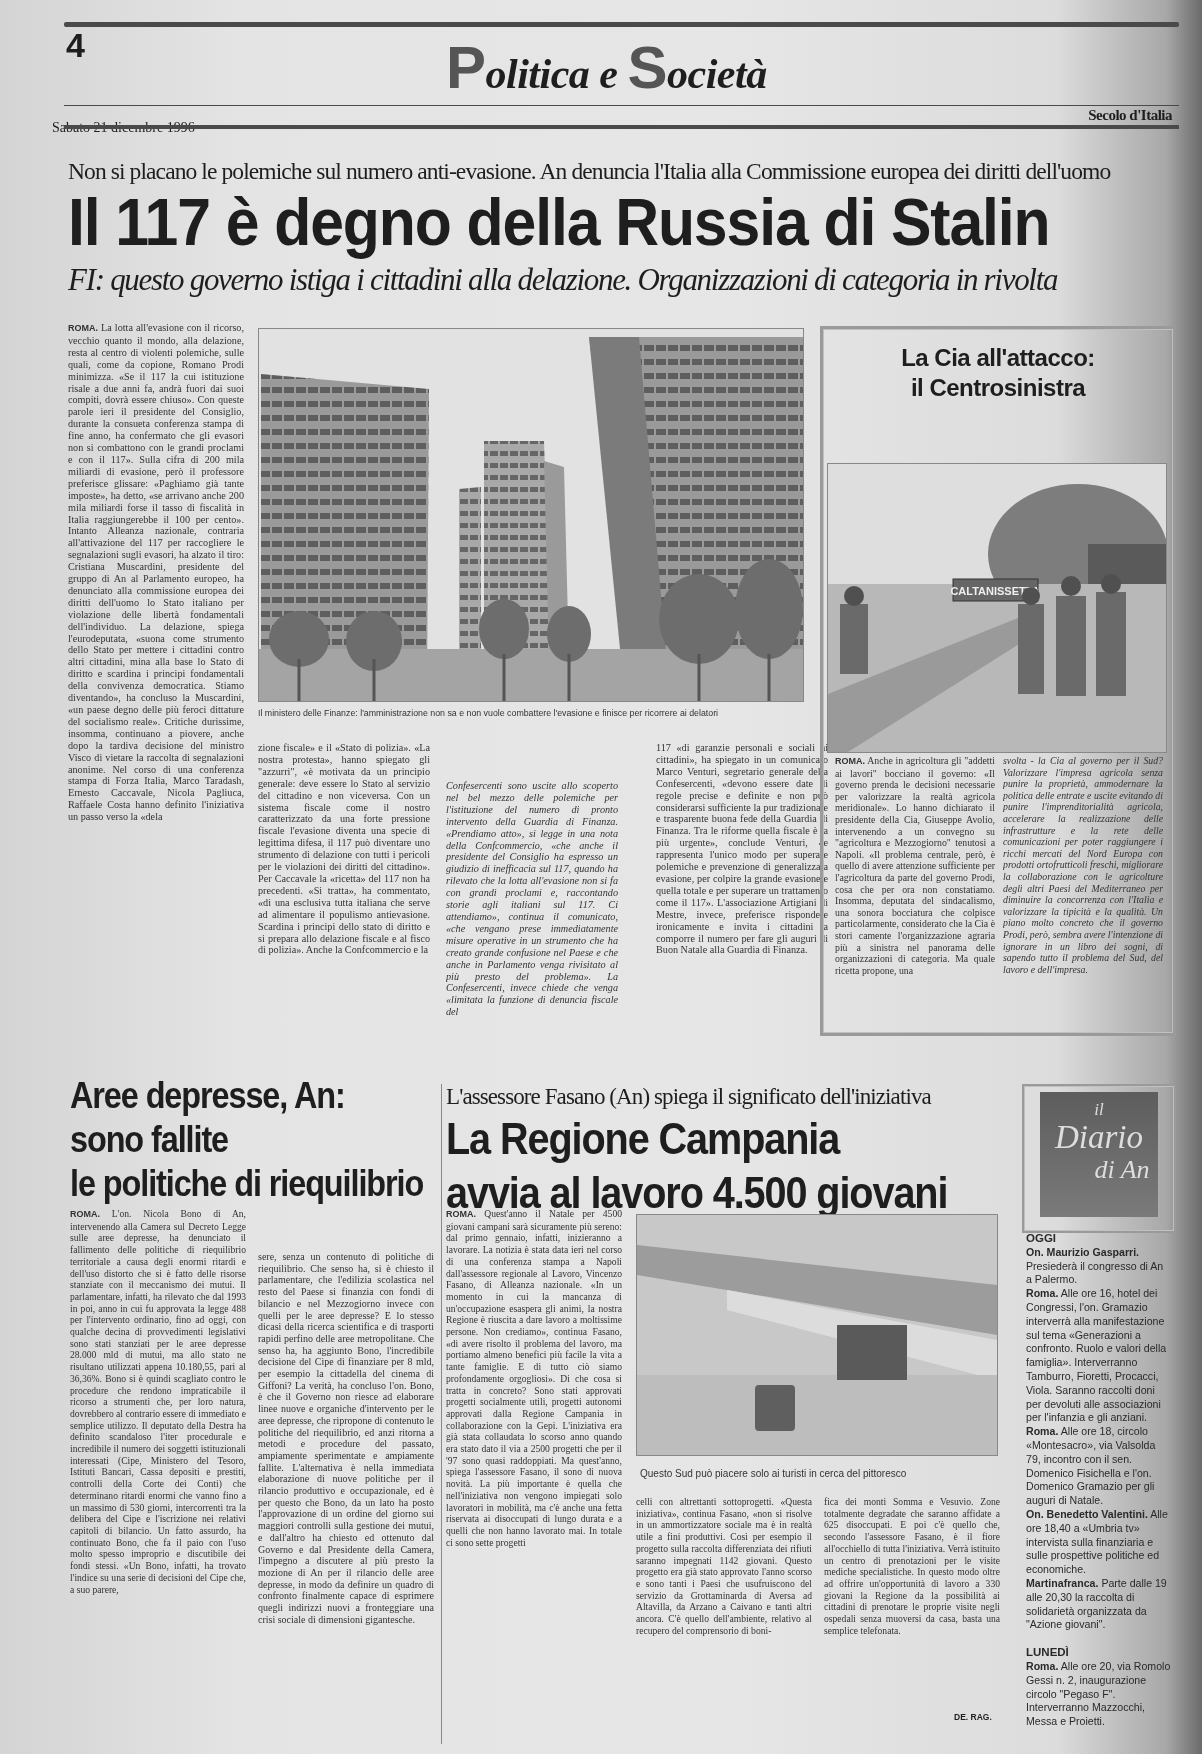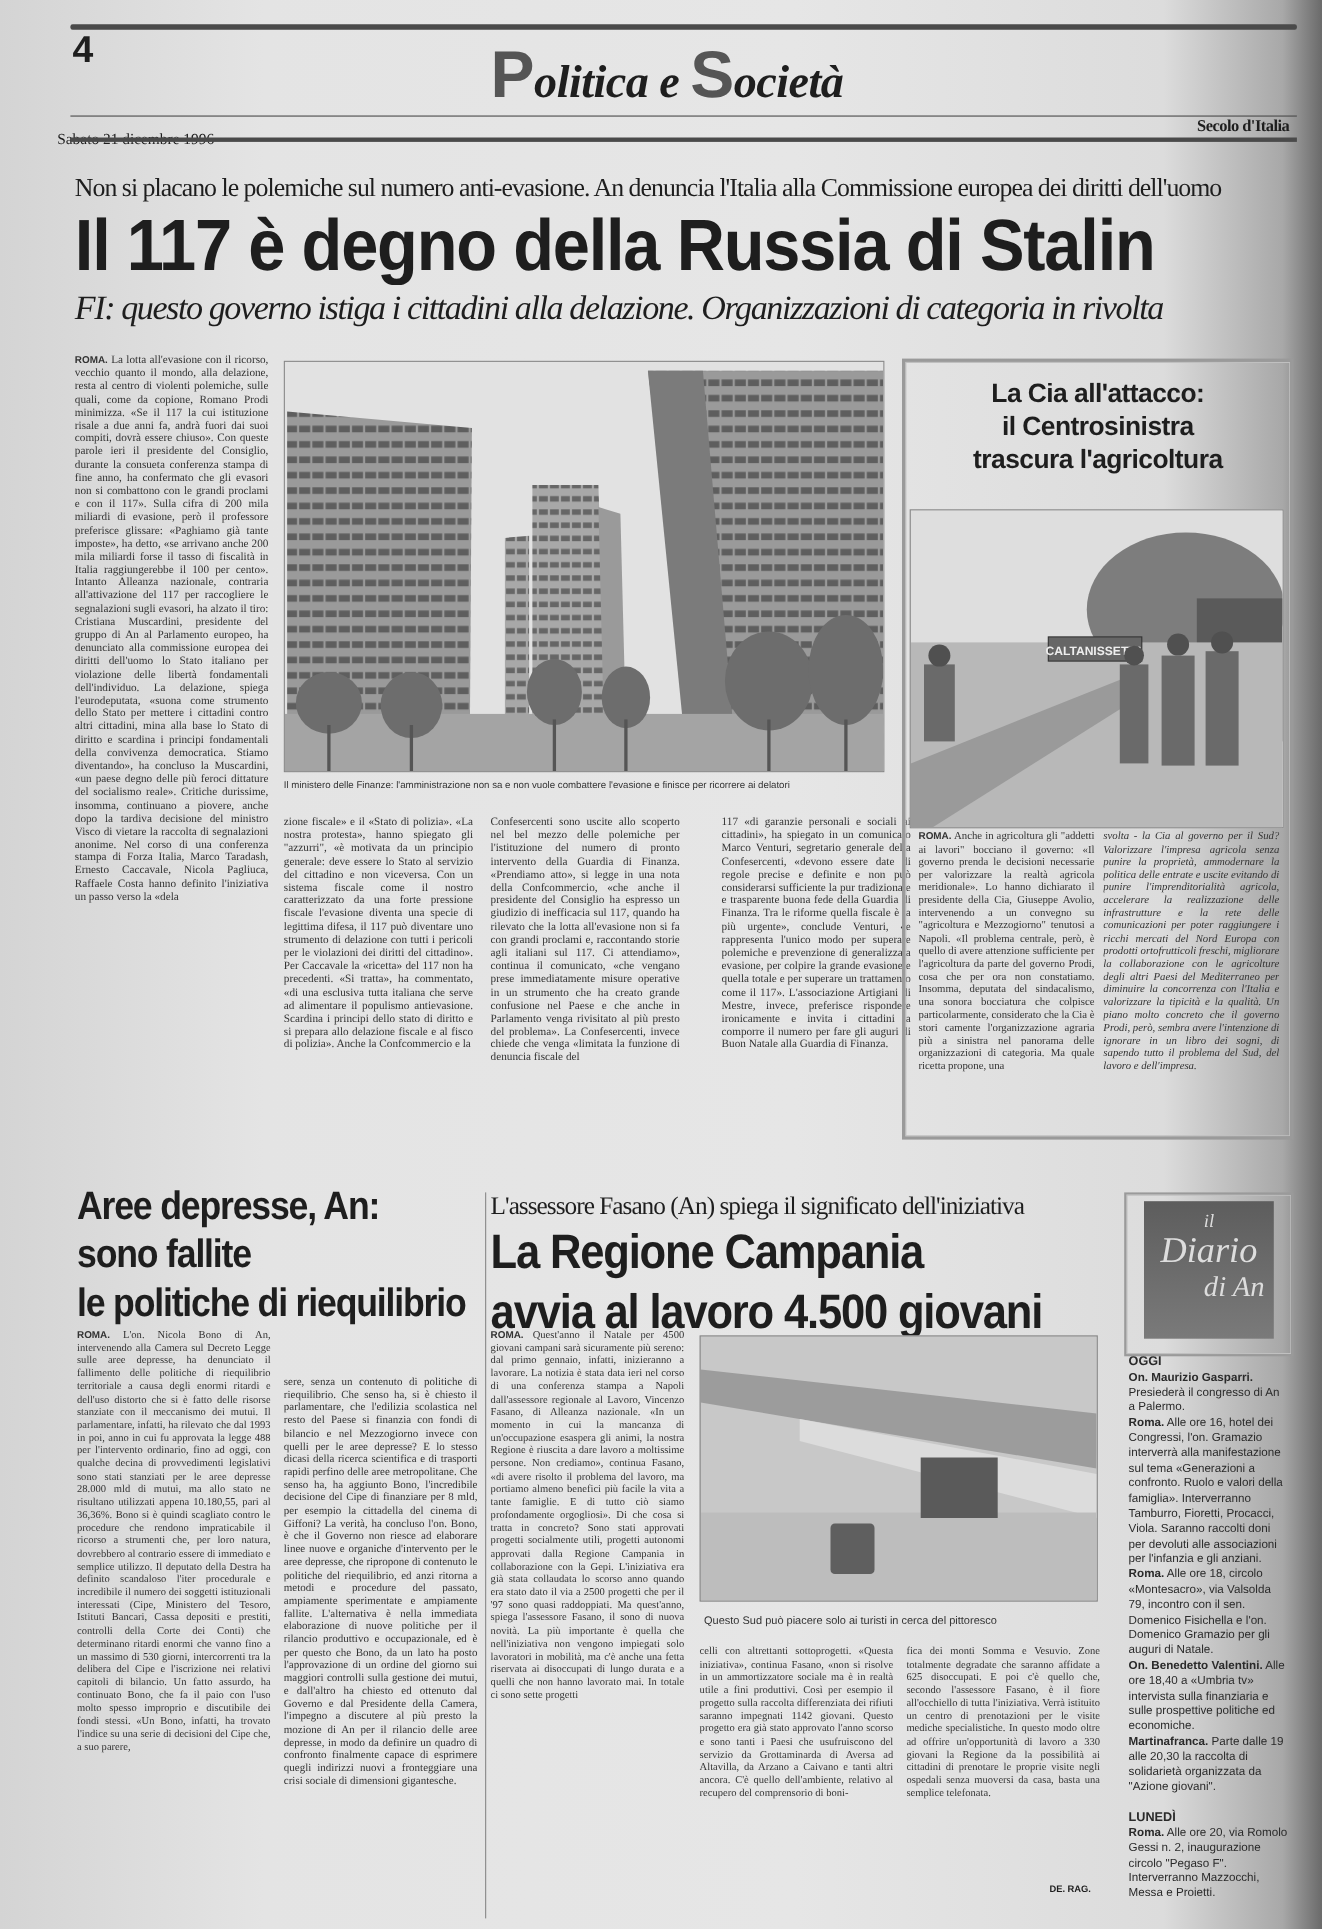--- a/index.html
+++ b/index.html
@@ -97,31 +97,30 @@
         <line x1="440" y1="325" x2="440" y2="372"></line>
         <line x1="510" y1="325" x2="510" y2="372"></line>
       </g>
     </svg>
   </div>
   <div class="caption" style="left:258px;top:708px;font-size:8.8px;">Il ministero delle Finanze: l'amministrazione non sa e non vuole combattere l'evasione e finisce per ricorrere ai delatori</div>
 
   <div class="col" style="left:258px;top:742px;width:172px;height:292px;">
     <span>zione fiscale» e il «Stato di polizia». «La nostra protesta», hanno spiegato gli "azzurri", «è motivata da un principio generale: deve essere lo Stato al servizio del cittadino e non viceversa. Con un sistema fiscale come il nostro caratterizzato da una forte pressione fiscale l'evasione diventa una specie di legittima difesa, il 117 può diventare uno strumento di delazione con tutti i pericoli per le violazioni dei diritti del cittadino». Per Caccavale la «ricetta» del 117 non ha precedenti. «Si tratta», ha commentato, «di una esclusiva tutta italiana che serve ad alimentare il populismo antievasione. Scardina i principi dello stato di diritto e si prepara allo delazione fiscale e al fisco di polizia». Anche la Confcommercio e la</span>
   </div>
-  <div class="col" style="left:446px;top:742px;width:172px;height:292px;">
+  <div class="col" style="left:446px;top:780px;width:172px;height:292px;font-style:italic;">
     <span>Confesercenti sono uscite allo scoperto nel bel mezzo delle polemiche per l'istituzione del numero di pronto intervento della Guardia di Finanza. «Prendiamo atto», si legge in una nota della Confcommercio, «che anche il presidente del Consiglio ha espresso un giudizio di inefficacia sul 117, quando ha rilevato che la lotta all'evasione non si fa con grandi proclami e, raccontando storie agli italiani sul 117. Ci attendiamo», continua il comunicato, «che vengano prese immediatamente misure operative in un strumento che ha creato grande confusione nel Paese e che anche in Parlamento venga rivisitato al più presto del problema». La Confesercenti, invece chiede che venga «limitata la funzione di denuncia fiscale del</span>
   </div>
   <div class="col" style="left:634px;top:742px;width:172px;height:292px;margin-left:22px;">
     <span>117 «di garanzie personali e sociali ai cittadini», ha spiegato in un comunicato Marco Venturi, segretario generale della Confesercenti, «devono essere date di regole precise e definite e non può considerarsi sufficiente la pur tradizionale e trasparente buona fede della Guardia di Finanza. Tra le riforme quella fiscale è la più urgente», conclude Venturi, «e rappresenta l'unico modo per superare polemiche e prevenzione di generalizzata evasione, per colpire la grande evasione e quella totale e per superare un trattamento come il 117». L'associazione Artigiani di Mestre, invece, preferisce rispondere ironicamente e invita i cittadini a comporre il numero per fare gli auguri di Buon Natale alla Guardia di Finanza.</span>
   </div>
 
   <div class="box" style="left:820px;top:326px;width:350px;height:704px;">
     <div class="box-title" style="top:14px;">La Cia all'attacco:</div>
     <div class="box-title" style="top:44px;">il Centrosinistra</div>
-    <div class="box-title" style="top:74px;">trascura l'agricoltura</div>
     <div class="photo" style="left:4px;top:134px;width:338px;height:288px;background:#dadada;">
       <svg width="338" height="288" viewBox="0 0 338 288">
         <rect width="338" height="288" fill="#dedede"></rect>
         <ellipse cx="250" cy="90" rx="90" ry="70" fill="#7d7d7d"></ellipse>
         <rect x="260" y="80" width="78" height="130" fill="#5a5a5a"></rect>
         <rect x="0" y="120" width="338" height="168" fill="#b8b8b8"></rect>
         <polygon points="0,230 200,150 215,165 20,288 0,288" fill="#9a9a9a"></polygon>
         <rect x="125" y="115" width="85" height="22" fill="#666" stroke="#333"></rect>
         <text x="167" y="131" text-anchor="middle" font-family="Liberation Sans, sans-serif" font-weight="bold" font-size="11" fill="#eee">CALTANISSETTA</text>
         <g fill="#6a6a6a">

